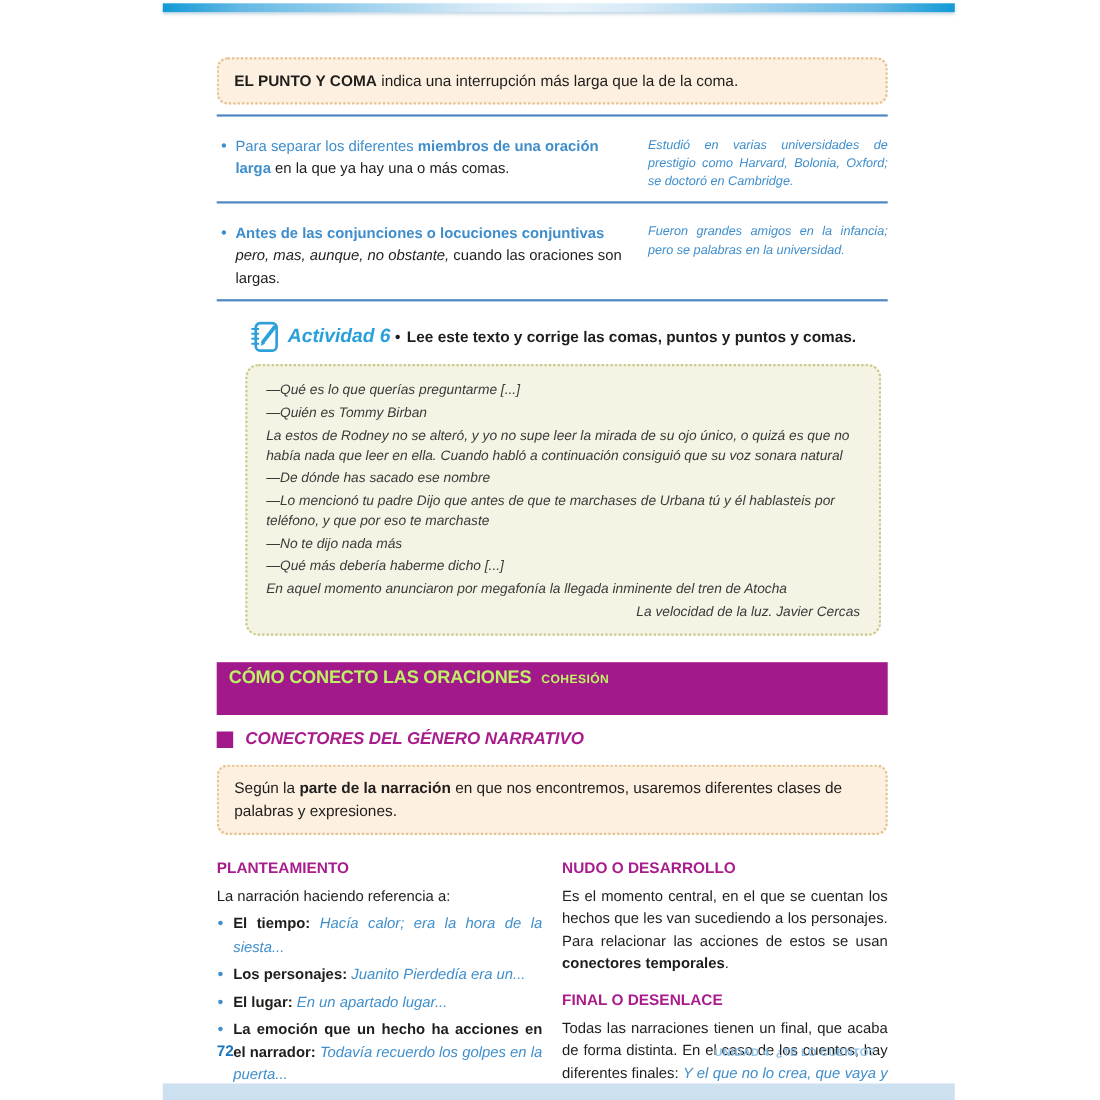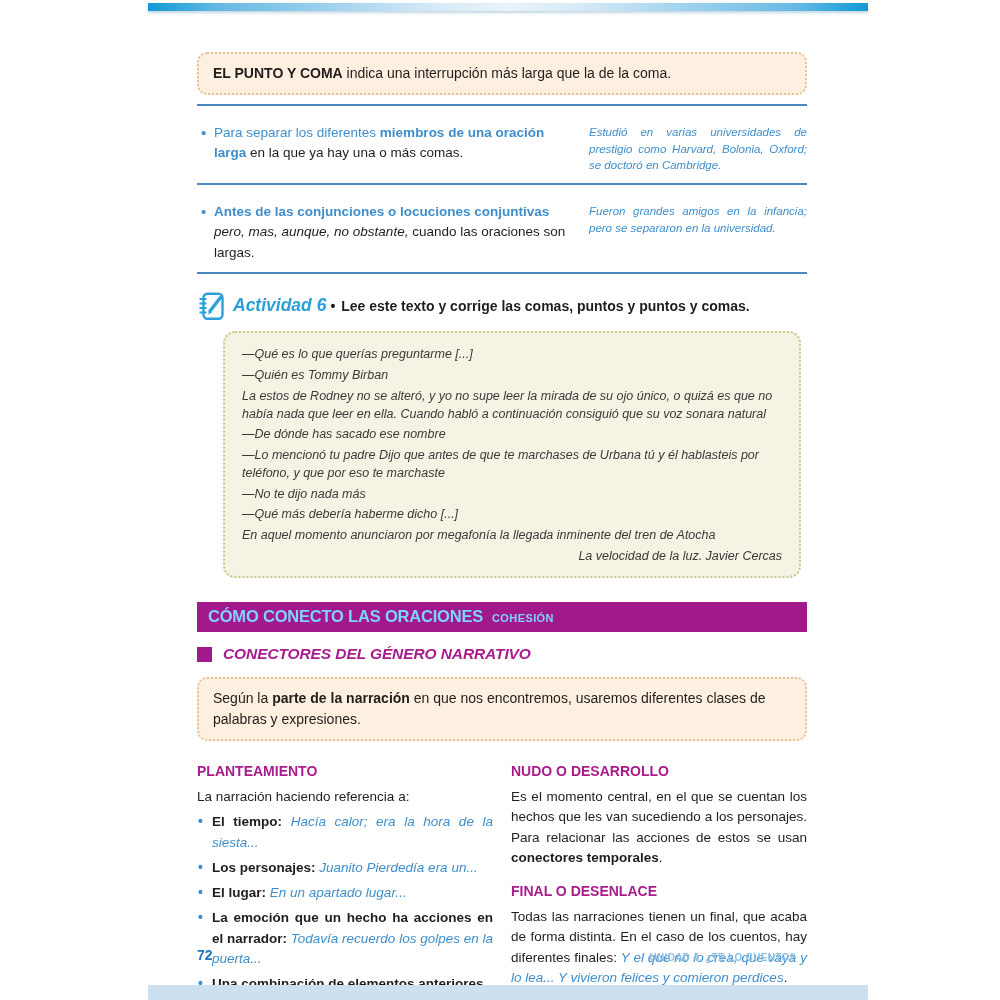--- a/index.html
+++ b/index.html
@@ -25,31 +25,31 @@
   .rule-row.last { border-bottom:2px solid #4c87c1; }
   .rule-text { width:392px; padding-right:16px; padding-left:17px; box-sizing:border-box;
     font-size:13.5px; line-height:1.5; position:relative; }
   .rule-text::before { content:"•"; position:absolute; left:4px; top:-1px; color:#3f8ecb; font-size:15px; }
   .rule-example { flex:1; font-size:11.5px; line-height:1.45; color:#3f8ecb; font-style:italic; text-align:justify; padding-top:1px; }
   .blue { color:#3f8ecb; }
   .blue-b { color:#3f8ecb; font-weight:bold; }
   .black-i { font-style:italic; }
 
   .activity { display:flex; align-items:flex-start; gap:9px; }
-  .act6 { margin-top:17px; }
+  .act6 { margin-top:17px;justify-content:center; }
   .activity-body { font-size:14px; font-weight:bold; line-height:1.5; padding-top:1px; }
   .act-label { color:#29a0db; font-size:17.5px; font-style:italic; font-weight:bold; padding-right:2px; }
   .act-dot { color:#1f1e1c; padding:0 2px; }
 
   .quotebox { margin:10px 6px 0 26px; background:#f5f3e4; border:2px dotted #cbc788; border-radius:12px;
     padding:10px 17px 9px; font-size:12.5px; font-style:italic; color:#3a3a38; line-height:1.45; }
   .quotebox p { margin:2.5px 0; }
   .attribution { text-align:right; margin-top:3px; }
 
-  .banner { margin-top:24px; background:#a2198b; color:#7dd3fc; padding:5px 11px 6px; display:flex; align-items:baseline; gap:9px; }
+  .banner { margin-top:24px; background:#a2198b; color:#bef264; padding:5px 11px 24px; display:flex; align-items:baseline; gap:9px; }
   .banner-title { font-size:16.5px; font-weight:bold; letter-spacing:-0.2px; }
   .banner-tag { font-size:11px; font-weight:bold; letter-spacing:0.4px; }
 
   .subhead { margin-top:13px; display:flex; align-items:center; gap:11px; }
   .subhead-square { width:15px; height:15px; background:#a2198b; flex:0 0 auto; }
   .subhead-title { color:#a81c8c; font-weight:bold; font-size:15.5px; letter-spacing:-0.1px; font-style:italic; }
 
   .columns { display:flex; gap:18px; margin-top:20px; }
   .col { flex:1; font-size:13.5px; line-height:1.5; text-align:justify; }
   .col-heading { color:#a81c8c; font-weight:bold; font-size:14px; margin:0 0 3px; text-align:left; }
@@ -81,21 +81,21 @@
       <div class="rule-row">
         <div class="rule-text"><span class="blue">Para separar los diferentes</span>
 <span class="blue-b">miembros de una oración larga</span>
 <span>en la que ya hay una o más comas.</span></div>
         <div class="rule-example">Estudió en varias universidades de prestigio como Harvard, Bolonia, Oxford; se doctoró en Cambridge.</div>
       </div>
       <div class="rule-row last">
         <div class="rule-text"><span class="blue-b">Antes de las conjunciones o locuciones conjuntivas</span>
 <span class="black-i">pero, mas, aunque, no obstante,</span>
 <span>cuando las oraciones son largas.</span></div>
-        <div class="rule-example">Fueron grandes amigos en la infancia; pero se separaron en la universidad.</div>
+        <div class="rule-example">Fueron grandes amigos en la infancia; pero se palabras en la universidad.</div>
       </div>
     </div>
 
     <div class="activity act6">
       <svg class="nbicon" width="27" height="29" viewBox="0 0 27 29">
         <rect x="6.5" y="1.8" width="19" height="25" rx="4" fill="#ffffff" stroke="#2da0db" stroke-width="2.4"></rect>
         <path d="M2.5 7h7 M2.5 11.5h7 M2.5 16h7 M2.5 20.5h7" stroke="#2da0db" stroke-width="1.8" fill="none"></path>
         <path d="M13 19 L23.5 5.5" stroke="#2da0db" stroke-width="3.4" stroke-linecap="round" fill="none"></path>
         <path d="M11 22.5 l1.4-4 2.6 2.1 z" fill="#2da0db"></path>
       </svg>

